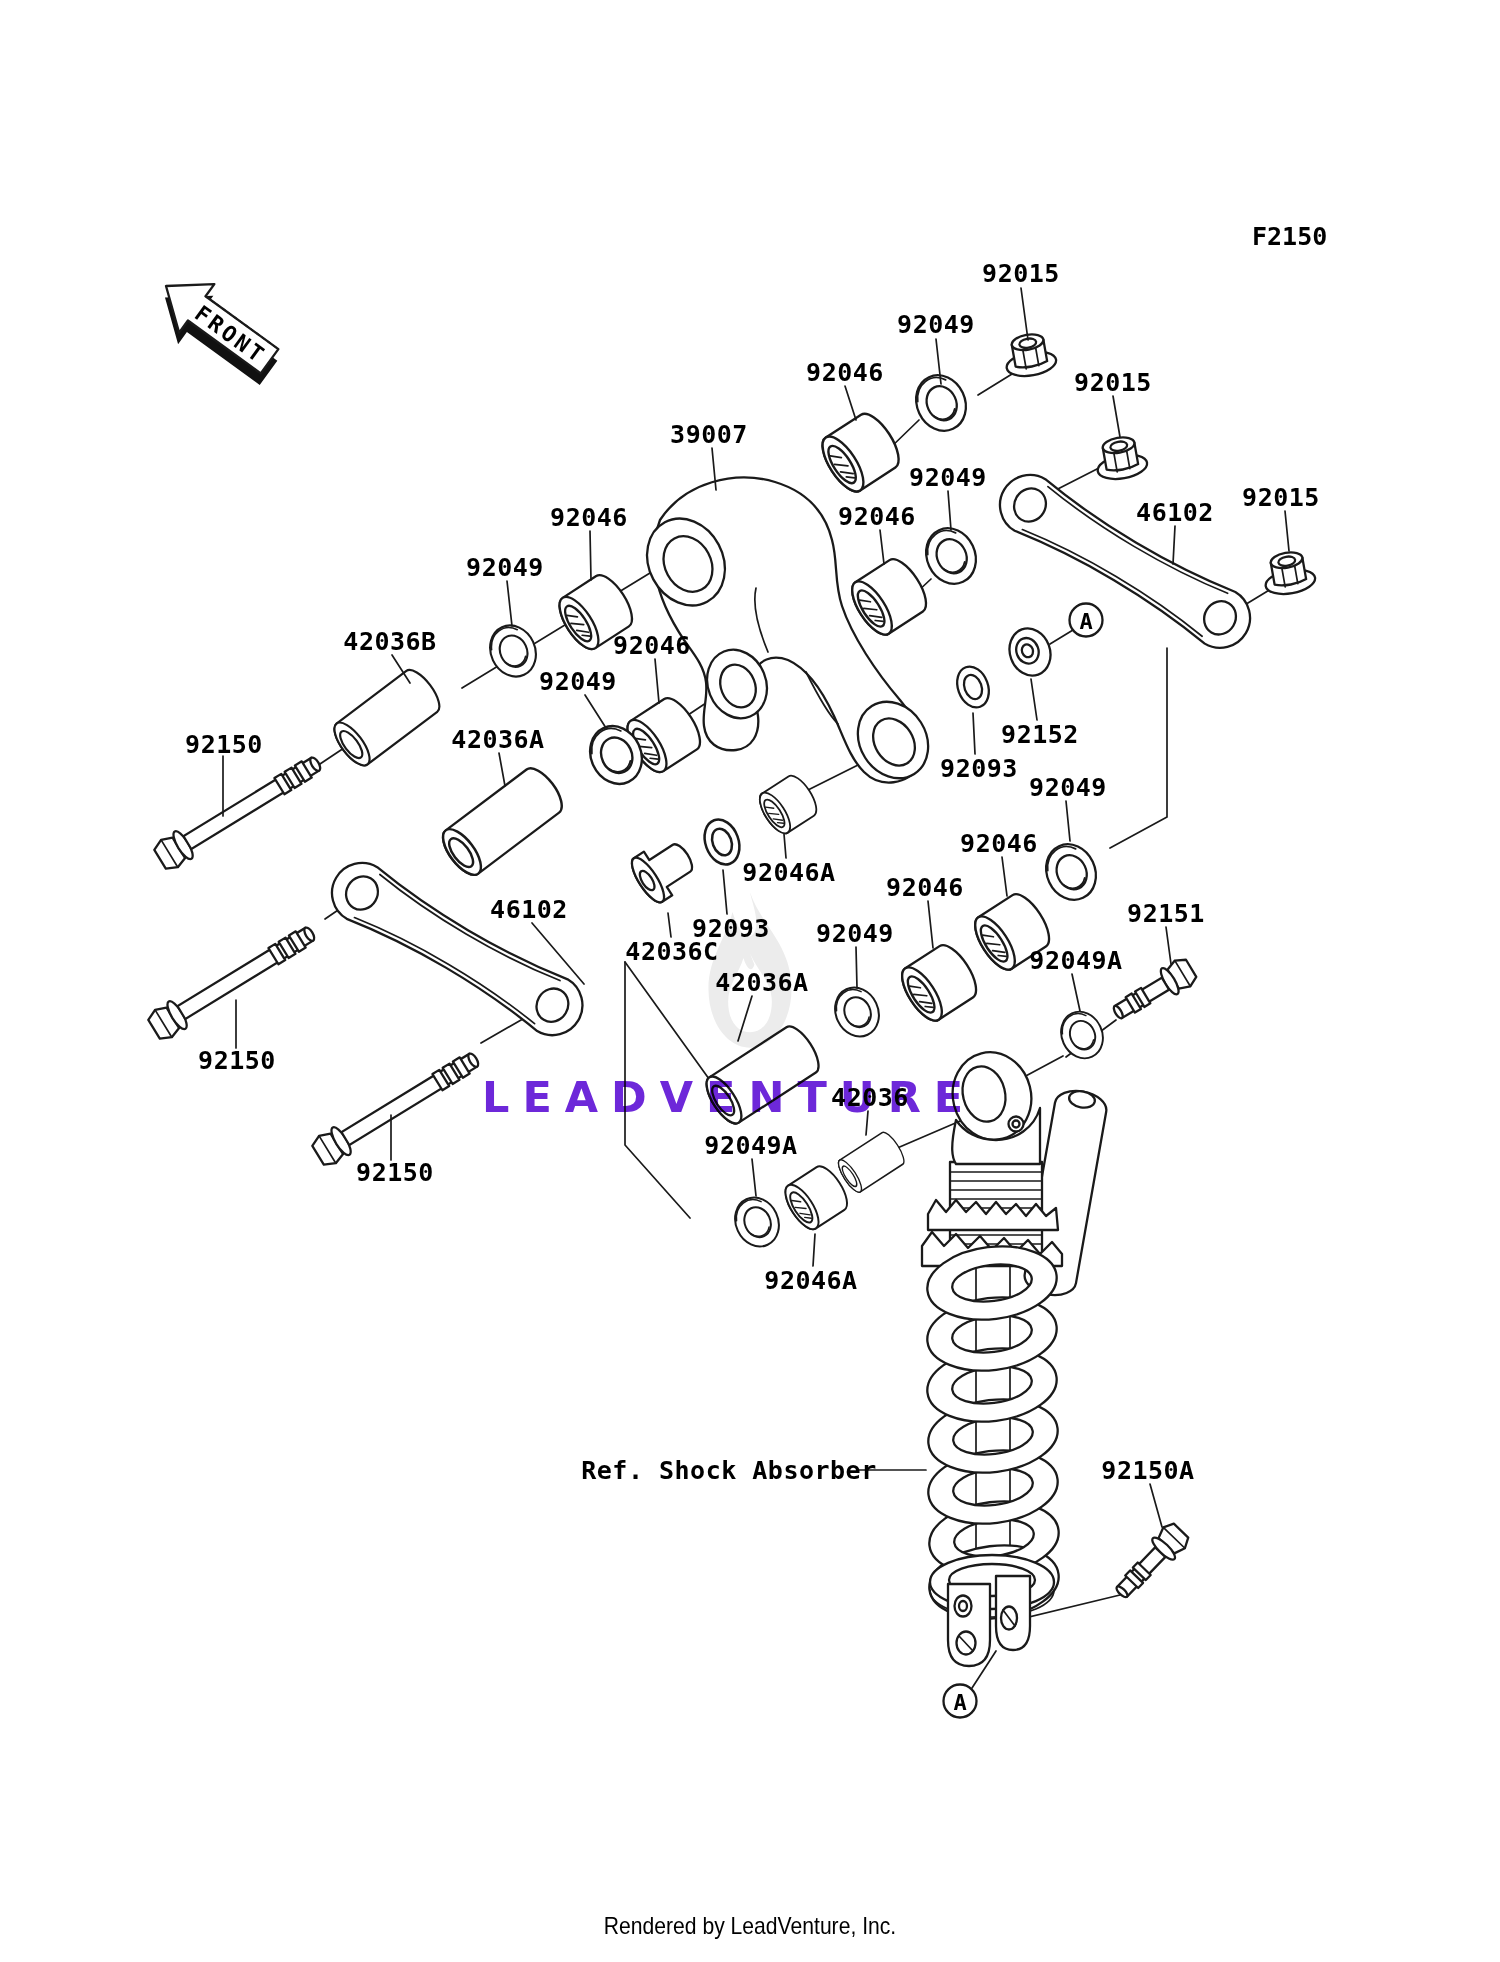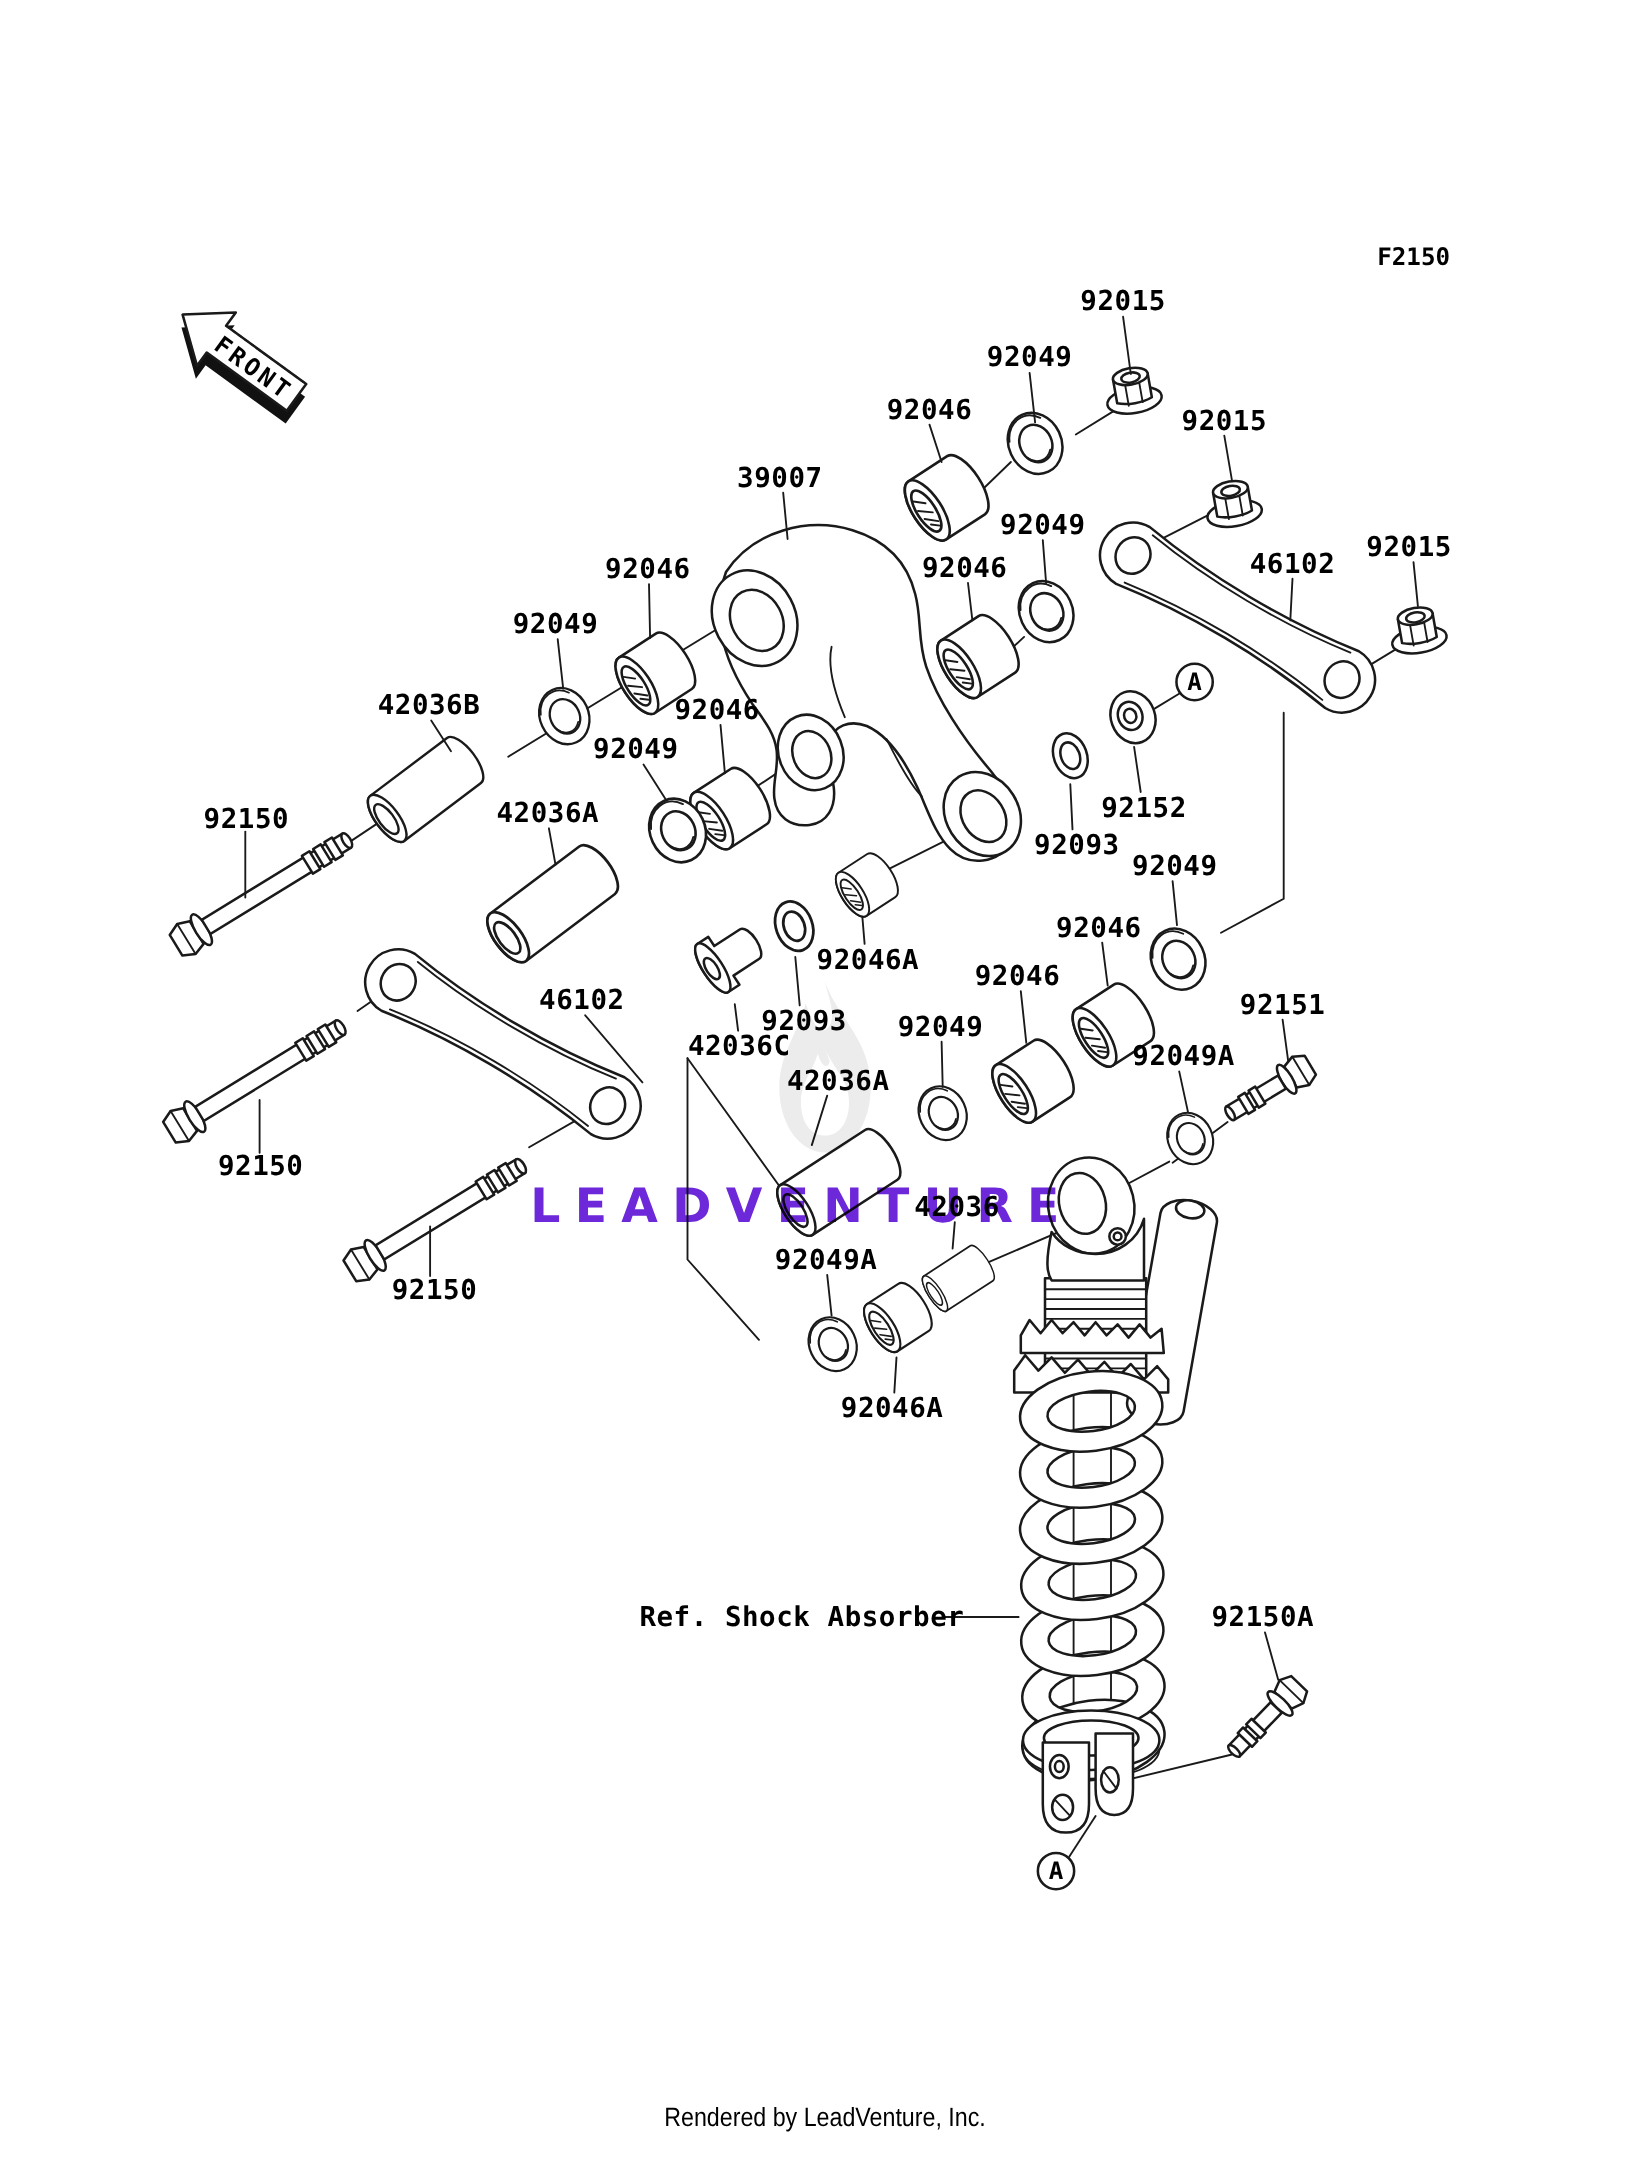--- a/index.html
+++ b/index.html
@@ -5,21 +5,21 @@
   html,body{margin:0;padding:0;background:#fff;}
   .stage{position:relative;width:1500px;height:1962px;background:#ffffff;overflow:hidden;
          font-family:"DejaVu Sans Mono", monospace;}
   .stage svg.art{position:absolute;left:0;top:0;z-index:10;}
   .ln{fill:none;stroke:#1a1a1a;stroke-width:2.3;stroke-linecap:round;stroke-linejoin:round;}
   .fw{fill:#ffffff;stroke:#1a1a1a;stroke-width:2.3;stroke-linecap:round;stroke-linejoin:round;}
   .thin{fill:none;stroke:#1a1a1a;stroke-width:1.7;stroke-linecap:round;}
   .lbl{font-family:"DejaVu Sans Mono",monospace;font-weight:bold;fill:#000;font-size:25px;letter-spacing:0.5px;}
   .marker-letter{font-family:"DejaVu Sans Mono",monospace;font-weight:bold;fill:#000;font-size:22px;}
   .figcode{position:absolute;z-index:30;font-family:"DejaVu Sans Mono",monospace;font-weight:bold;
-           font-size:22px;color:#000;}
+           font-size:25px;color:#000;}
   .footer{position:absolute;z-index:30;left:0;right:0;top:1912px;text-align:center;
           font-family:"Liberation Sans",sans-serif;font-size:24px;color:#000;
           transform:scaleX(0.88);}
   .wmtext{position:absolute;z-index:20;left:482px;top:1072px;
           font-family:"DejaVu Sans",sans-serif;font-weight:bold;font-size:43px;
           letter-spacing:13px;color:#6d28d9;mix-blend-mode:multiply;white-space:nowrap;}
   .wmflame{position:absolute;z-index:20;left:692px;top:888px;mix-blend-mode:multiply;}
   .front-text{font-family:"DejaVu Sans Mono",monospace;font-weight:bold;font-size:22px;
               fill:#000;letter-spacing:3px;}
 </style>

